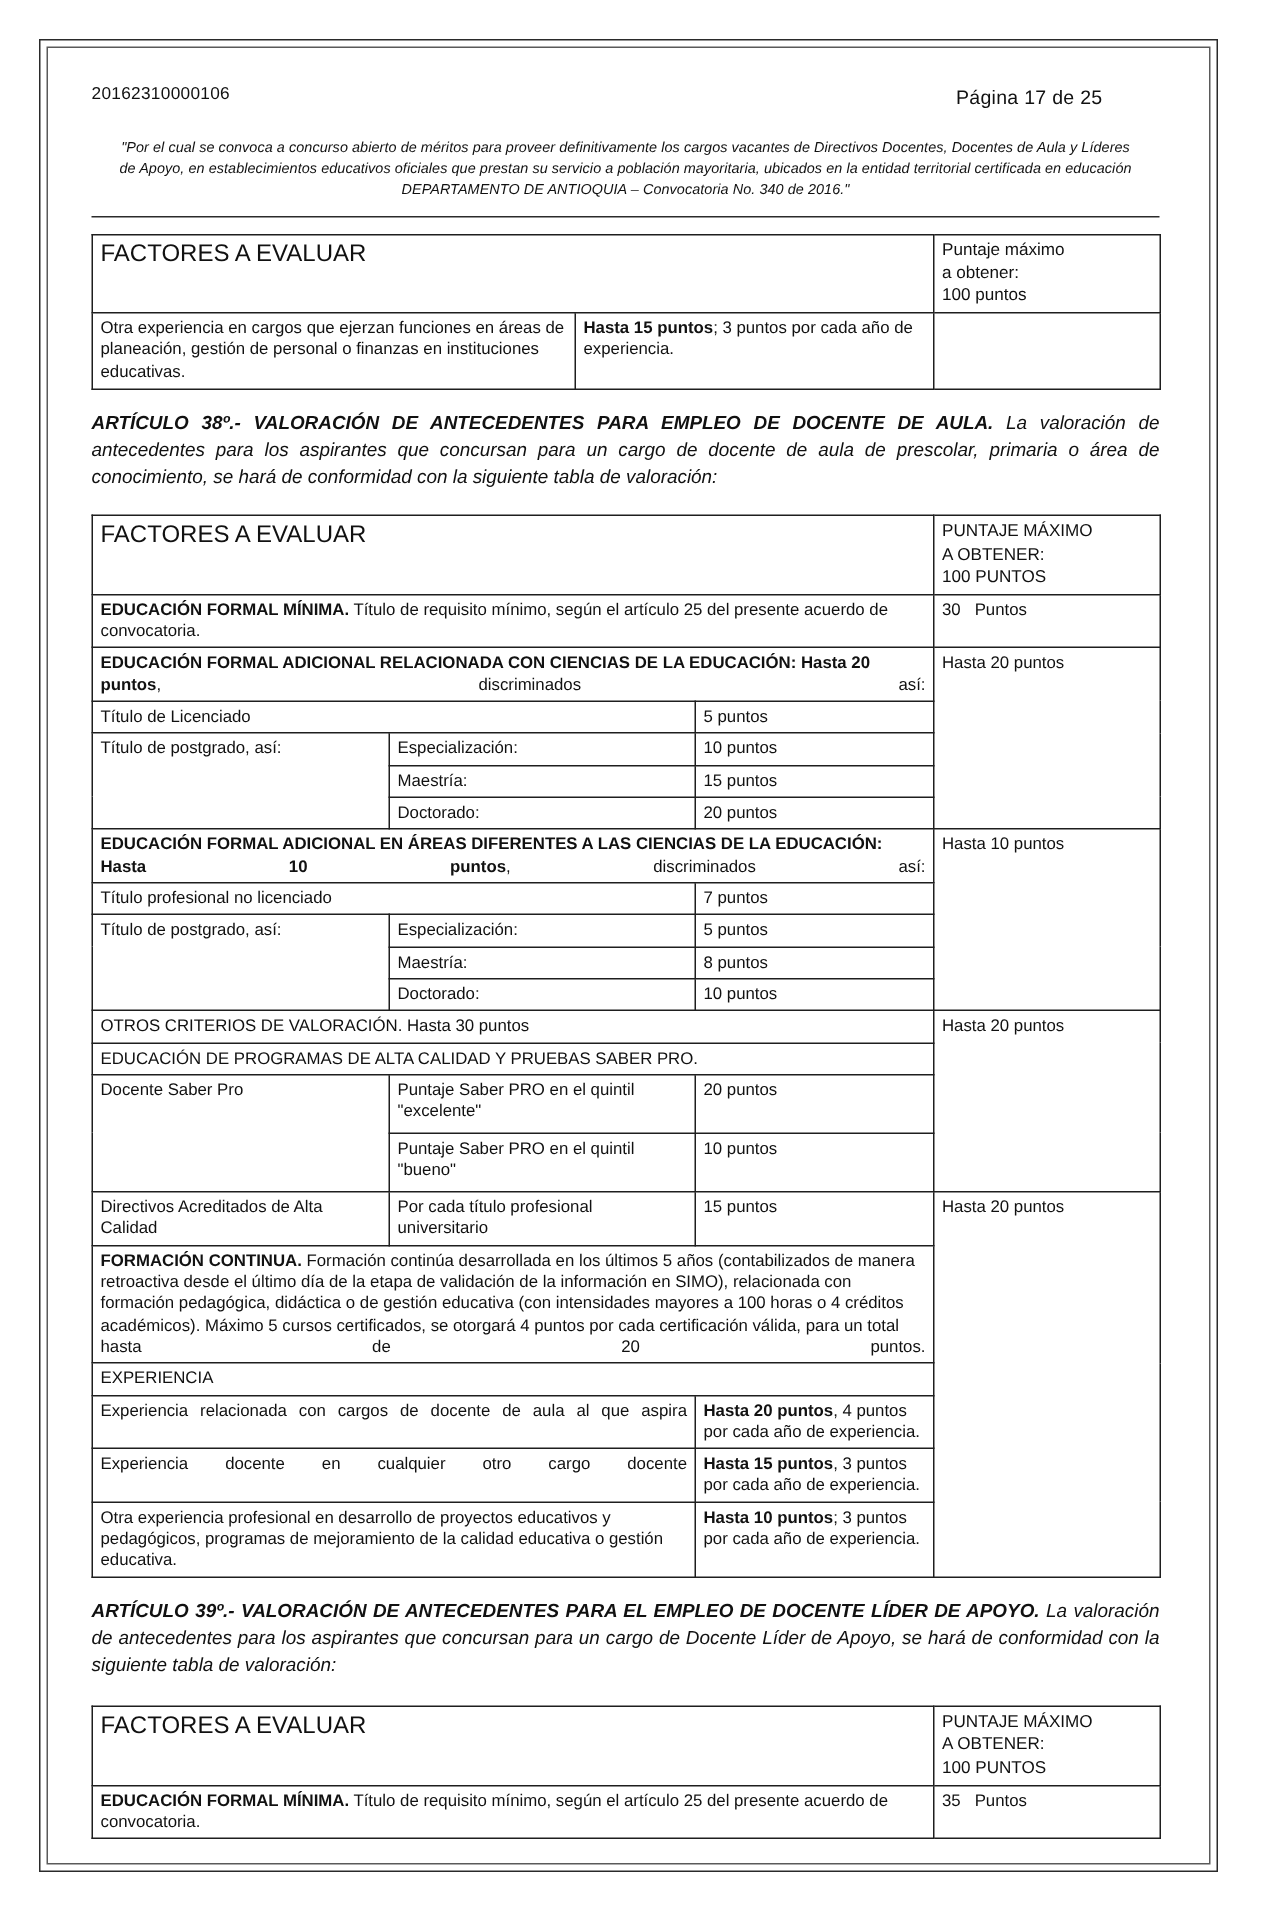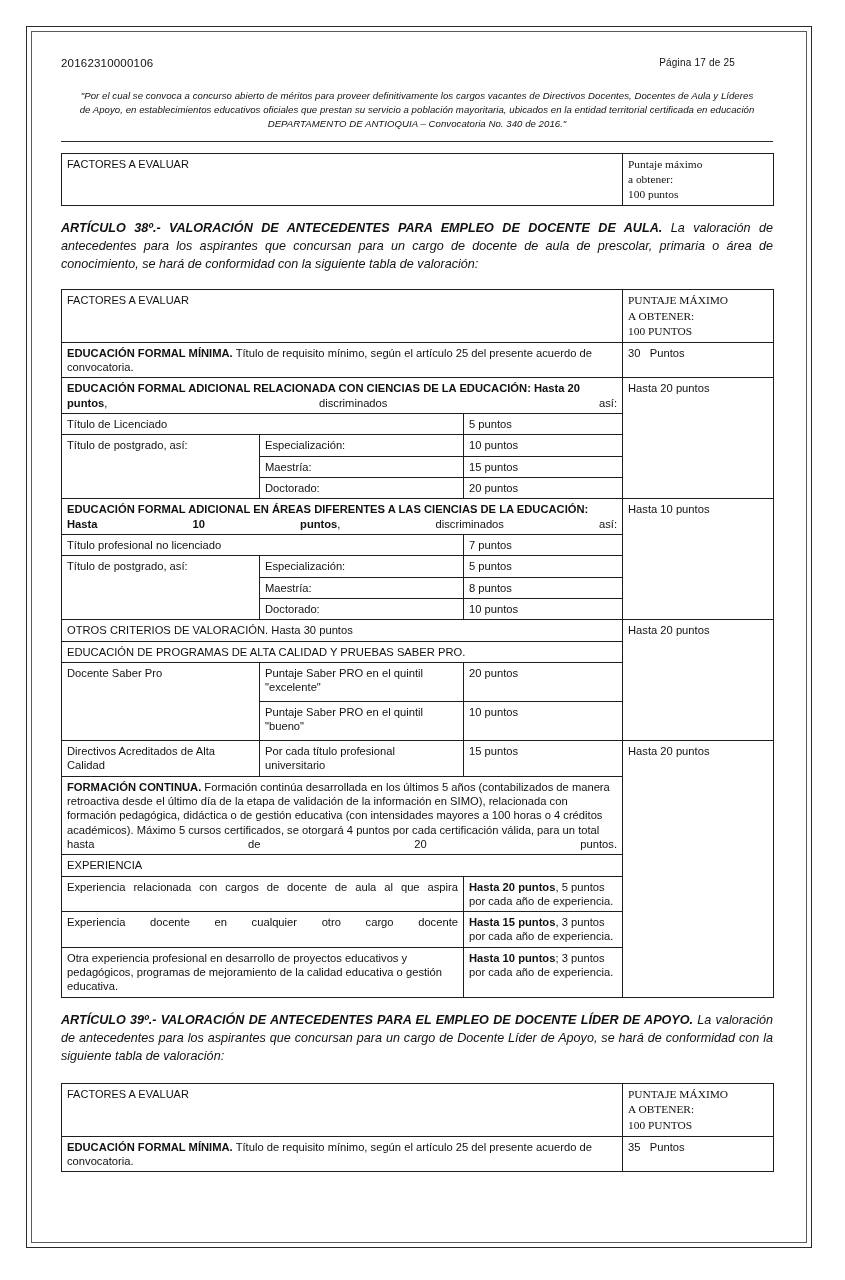--- a/index.html
+++ b/index.html
@@ -39,21 +39,21 @@
 
   
   .hdr-row{
     display:flex;
     align-items:flex-start;
     justify-content:space-between;
     font-size:11.5px;
     letter-spacing:.2px;
   }
   .doc-no{font-size:11.5px;}
-  .page-no{font-size:10px;margin-right:38px;}
+  .page-no{font-size:13px;margin-right:38px;}
 
   .preamble{
     margin-top:20px;
     font-style:italic;
     font-size:9.6px;
     line-height:1.45;
     text-align:center;
     padding:0 14px;
     letter-spacing:.05px;
   }
@@ -81,24 +81,24 @@
   }
   .c-center{text-align:center;}
   .c-mid{vertical-align:middle;}
   .just{text-align:justify;text-align-last:justify;}
   .just-last-left{text-align:justify;text-align-last:left;}
   .b{font-weight:bold;}
   .hdr-cell{
     text-align:center;
     vertical-align:middle;
     font-weight:bold;
-    font-size:11px;
+    font-size:16px;
     padding:7px 4px;
   }
-  .hdr-cell.small{font-size:11.4px;line-height:1.32;font-family:Liberation Serif, serif;}
+  .hdr-cell.small{font-size:11.4px;line-height:1.32;}
 
   .tbl-1{margin-top:11px;}
 
   
   .article{
     margin-top:14px;
     font-size:12.6px;
     line-height:1.42;
     text-align:justify;
     text-align-last:left;
@@ -138,20 +138,25 @@
       </colgroup>
       <tbody>
         <tr>
           <td colspan="2" class="hdr-cell">FACTORES A EVALUAR</td>
           <td class="hdr-cell small">
             <div>Puntaje máximo</div>
             <div>a obtener:</div>
             <div>100 puntos</div>
           </td>
         </tr>
+        <tr>
+          <td class="just" style="height:44px">Otra experiencia en cargos que ejerzan funciones en áreas de planeación, gestión de personal o finanzas en instituciones educativas.</td>
+          <td class="just-last-left"><span class="b">Hasta 15 puntos</span><span>; 3 puntos por cada año de experiencia.</span></td>
+          <td></td>
+        </tr>
       </tbody>
     </table>
 
     <div class="article">
       <span class="title">ARTÍCULO 38º.- VALORACIÓN DE ANTECEDENTES PARA EMPLEO DE DOCENTE DE AULA.</span><span> La valoración de antecedentes para los aspirantes que concursan para un cargo de docente de aula de prescolar, primaria o área de conocimiento, se hará de conformidad con la siguiente tabla de valoración:</span>
     </div>
 
     <table class="doc tbl-2">
       <colgroup>
         <col style="width:198px">
@@ -244,21 +249,21 @@
 
         <tr>
           <td colspan="3" class="just"><span class="b">FORMACIÓN CONTINUA.</span><span> Formación continúa desarrollada en los últimos 5 años (contabilizados de manera retroactiva desde el último día de la etapa de validación de la información en SIMO), relacionada con formación pedagógica, didáctica o de gestión educativa (con intensidades mayores a 100 horas o 4 créditos académicos). Máximo 5 cursos certificados, se otorgará 4 puntos por cada certificación válida, para un total hasta de 20 puntos.</span></td>
         </tr>
 
         <tr>
           <td colspan="3" class="b">EXPERIENCIA</td>
         </tr>
         <tr>
           <td colspan="2" class="just">Experiencia relacionada con cargos de docente de aula al que aspira</td>
-          <td class="just-last-left"><span class="b">Hasta 20 puntos</span><span>, 5 puntos por cada año de experiencia.</span></td>
+          <td class="just-last-left"><span class="b">Hasta 20 puntos</span><span>, 4 puntos por cada año de experiencia.</span></td>
         </tr>
         <tr>
           <td colspan="2" class="just">Experiencia docente en cualquier otro cargo docente</td>
           <td class="just-last-left"><span class="b">Hasta 15 puntos</span><span>, 3 puntos por cada año de experiencia.</span></td>
         </tr>
         <tr>
           <td colspan="2" class="just">Otra experiencia profesional en desarrollo de proyectos educativos y pedagógicos, programas de mejoramiento de la calidad educativa o gestión educativa.</td>
           <td class="just-last-left"><span class="b">Hasta 10 puntos</span><span>; 3 puntos por cada año de experiencia.</span></td>
         </tr>
       </tbody>

